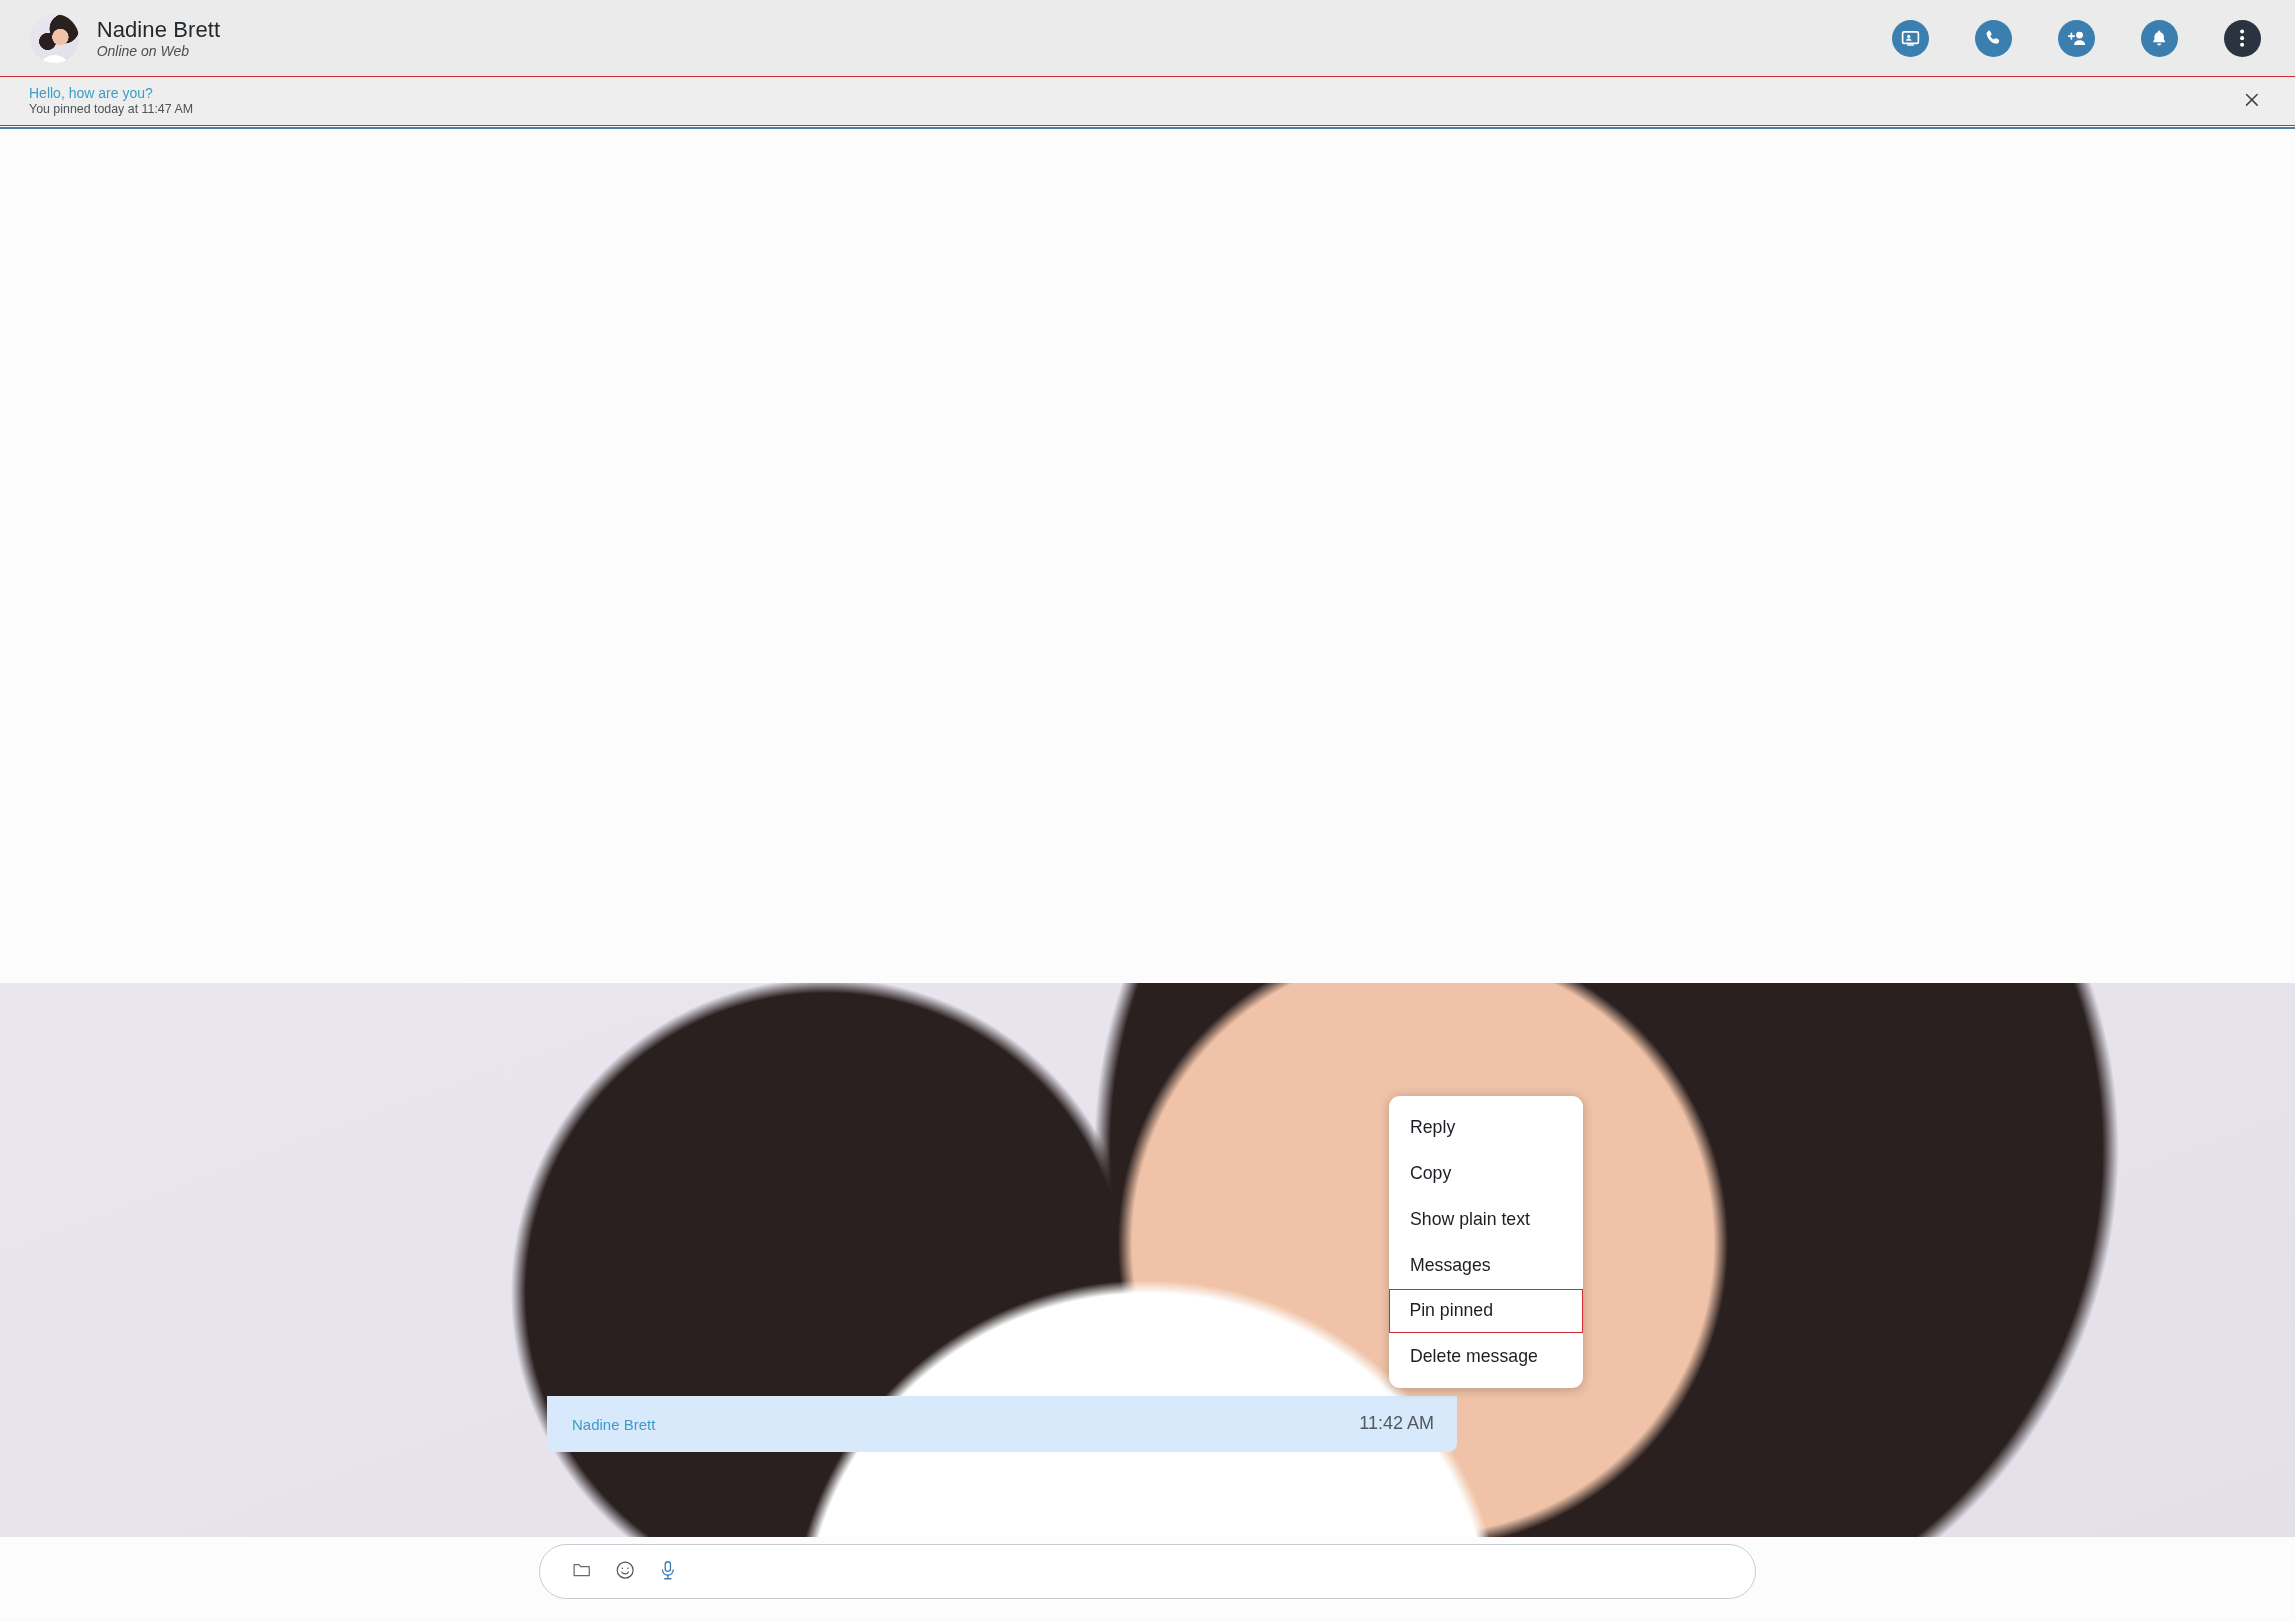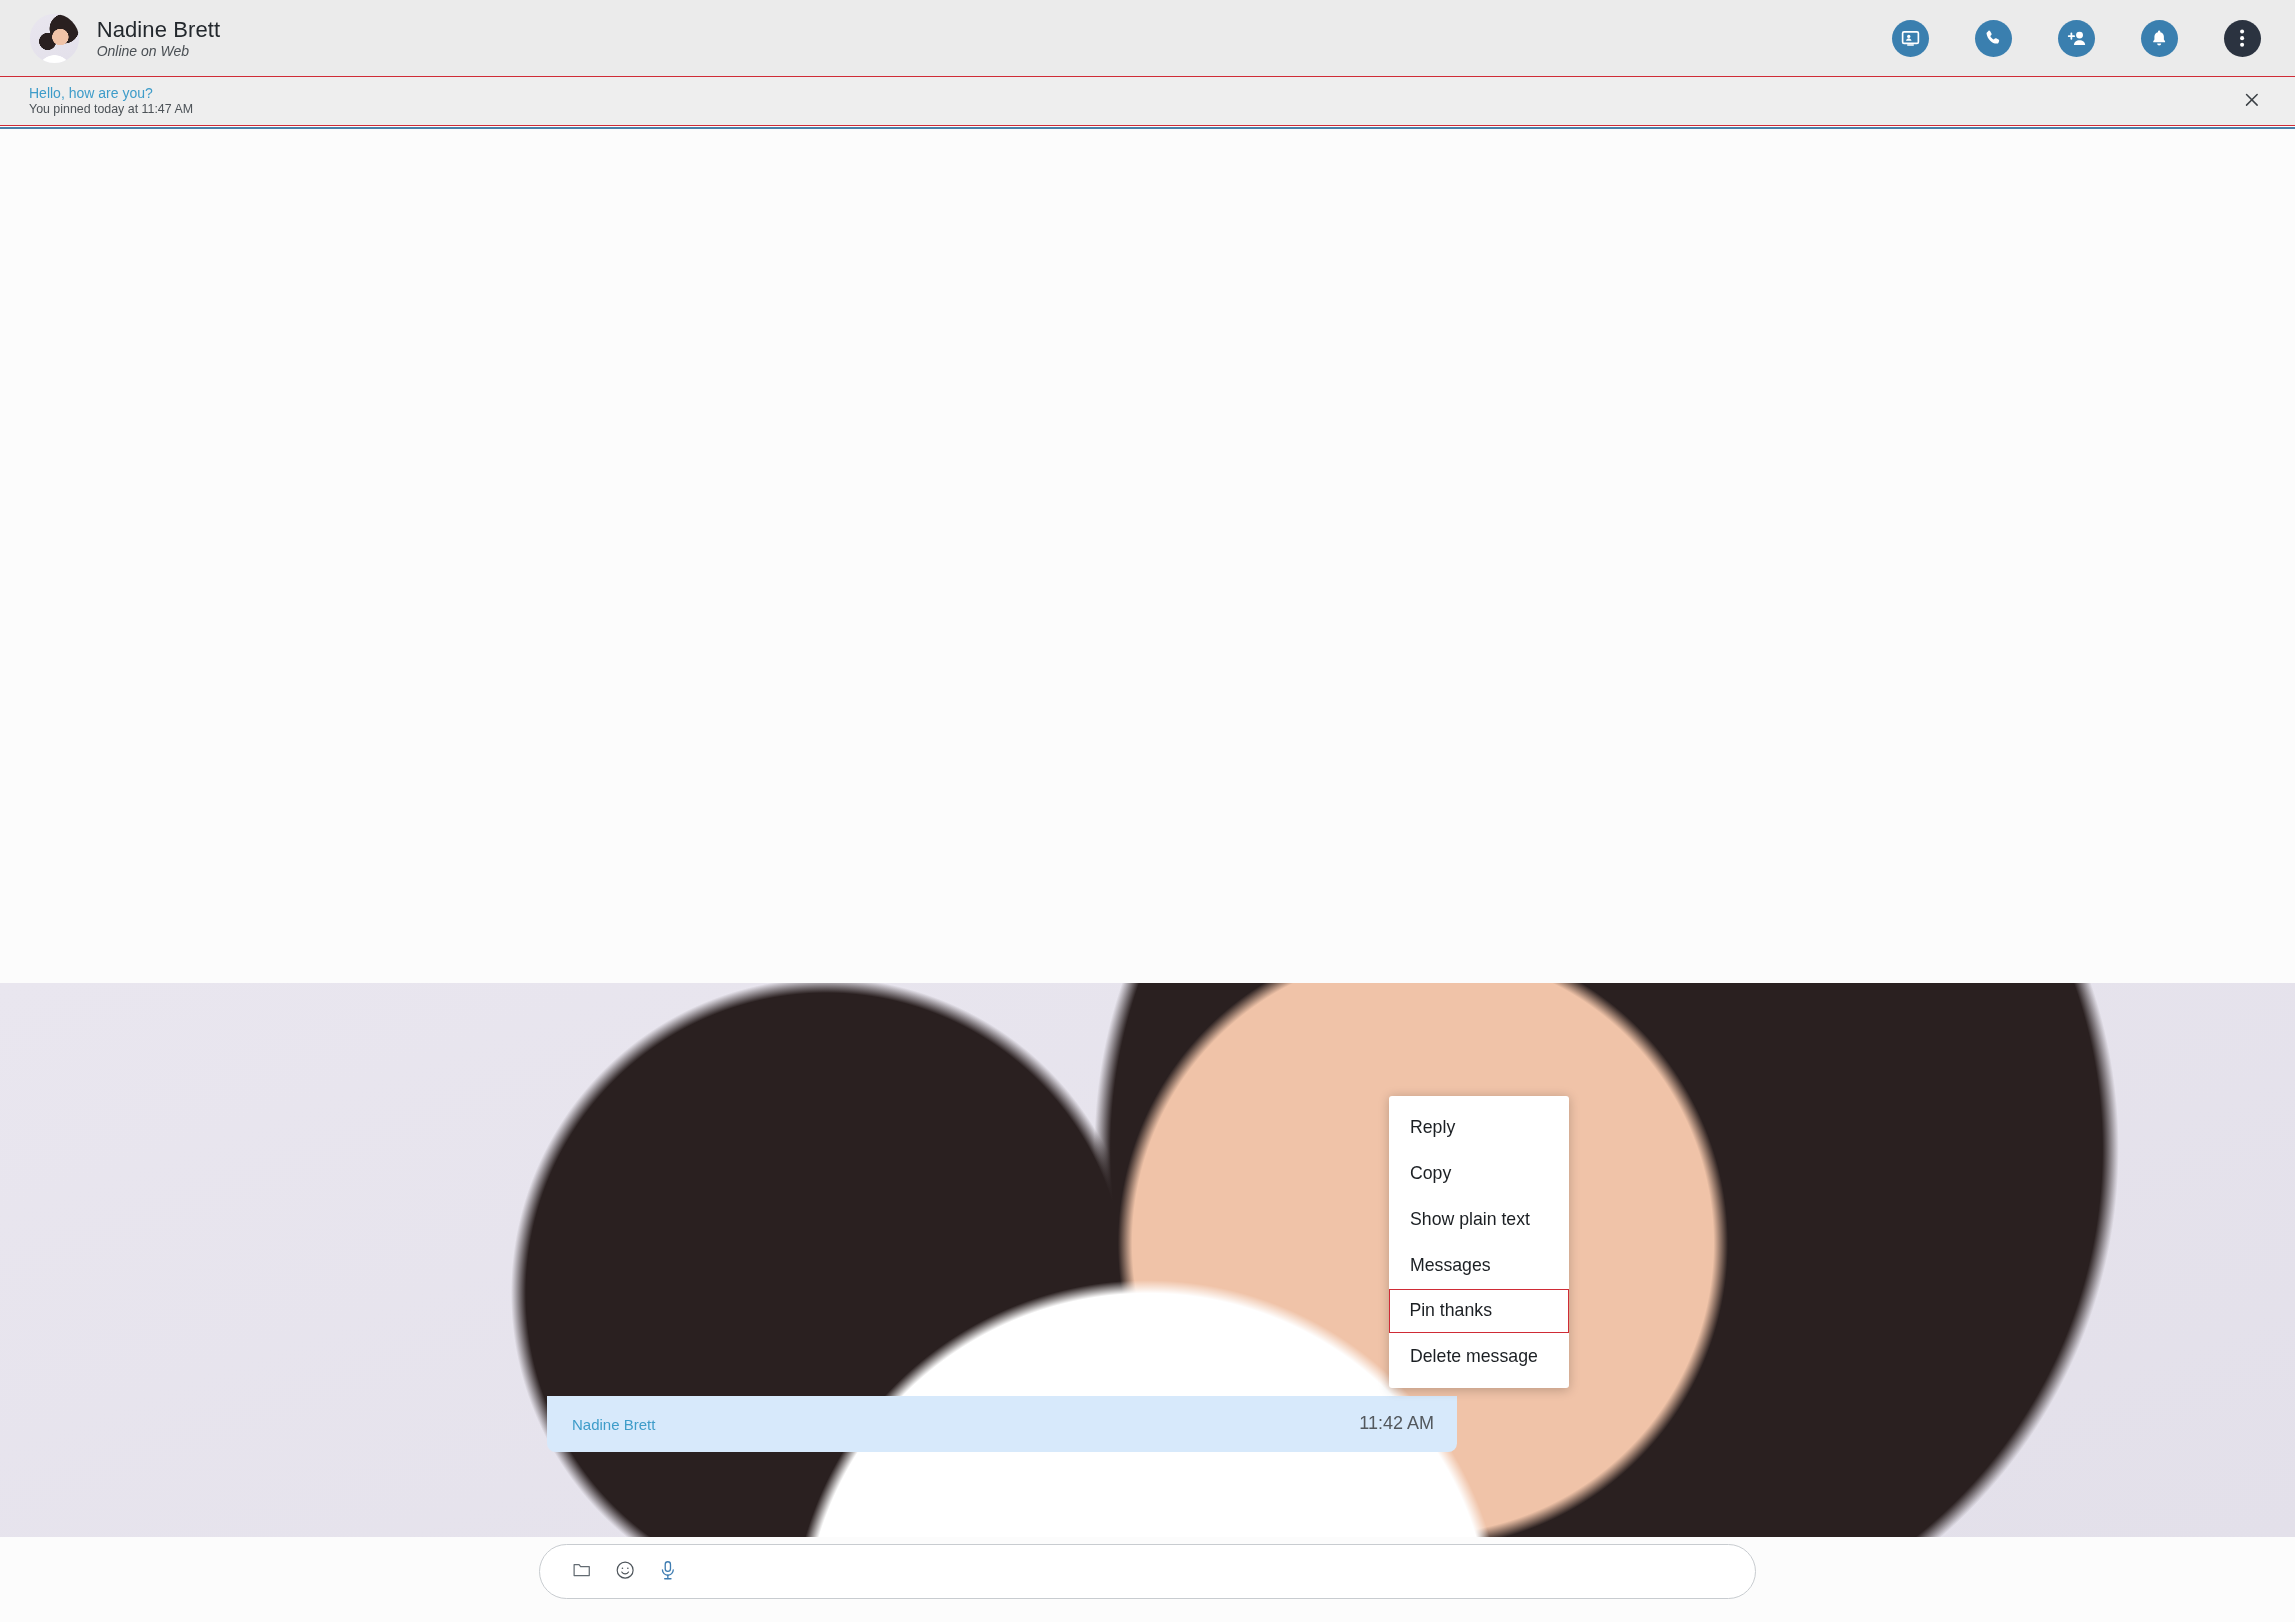--- a/index.html
+++ b/index.html
@@ -269,23 +269,23 @@
     font-size: 15px;
     line-height: 19.4px;
     white-space: nowrap;
   }
 
   
   .ctx-menu {
     position: absolute;
     left: 1389px;
     top: 970px;
-    width: 180px;
+    width: 194px;
     background: #ffffff;
-    border-radius: 3px;
+    border-radius: 11px;
     box-shadow: 0 1.8px 10.6px rgba(0,0,0,.22);
     padding: 8.8px 0 8.8px;
     z-index: 60;
   }
   .ctx-item {
     font-size: 17.7px;
     color: #1b1f23;
     line-height: 23px;
     padding: 11.5px 0 11.5px 21px;
     cursor: pointer;
@@ -511,21 +511,21 @@
         </div>
       </div>
 
     </div>
 
     <div class="ctx-menu">
       <div class="ctx-item">Reply</div>
       <div class="ctx-item">Copy</div>
       <div class="ctx-item">Show plain text</div>
       <div class="ctx-item">Messages</div>
-      <div class="ctx-item highlighted">Pin thanks</div>
+      <div class="ctx-item highlighted">Pin pinned</div>
       <div class="ctx-item">Delete message</div>
     </div>
   </div>
 
   <div class="composer">
     <div class="composer-box">
       <div class="composer-tools">
         <div class="ctool">
           <span>
             <svg width="19.4" height="19.4" viewBox="0 0 22 22" fill="none" stroke="#636b72" stroke-width="1.4" stroke-linejoin="round">

